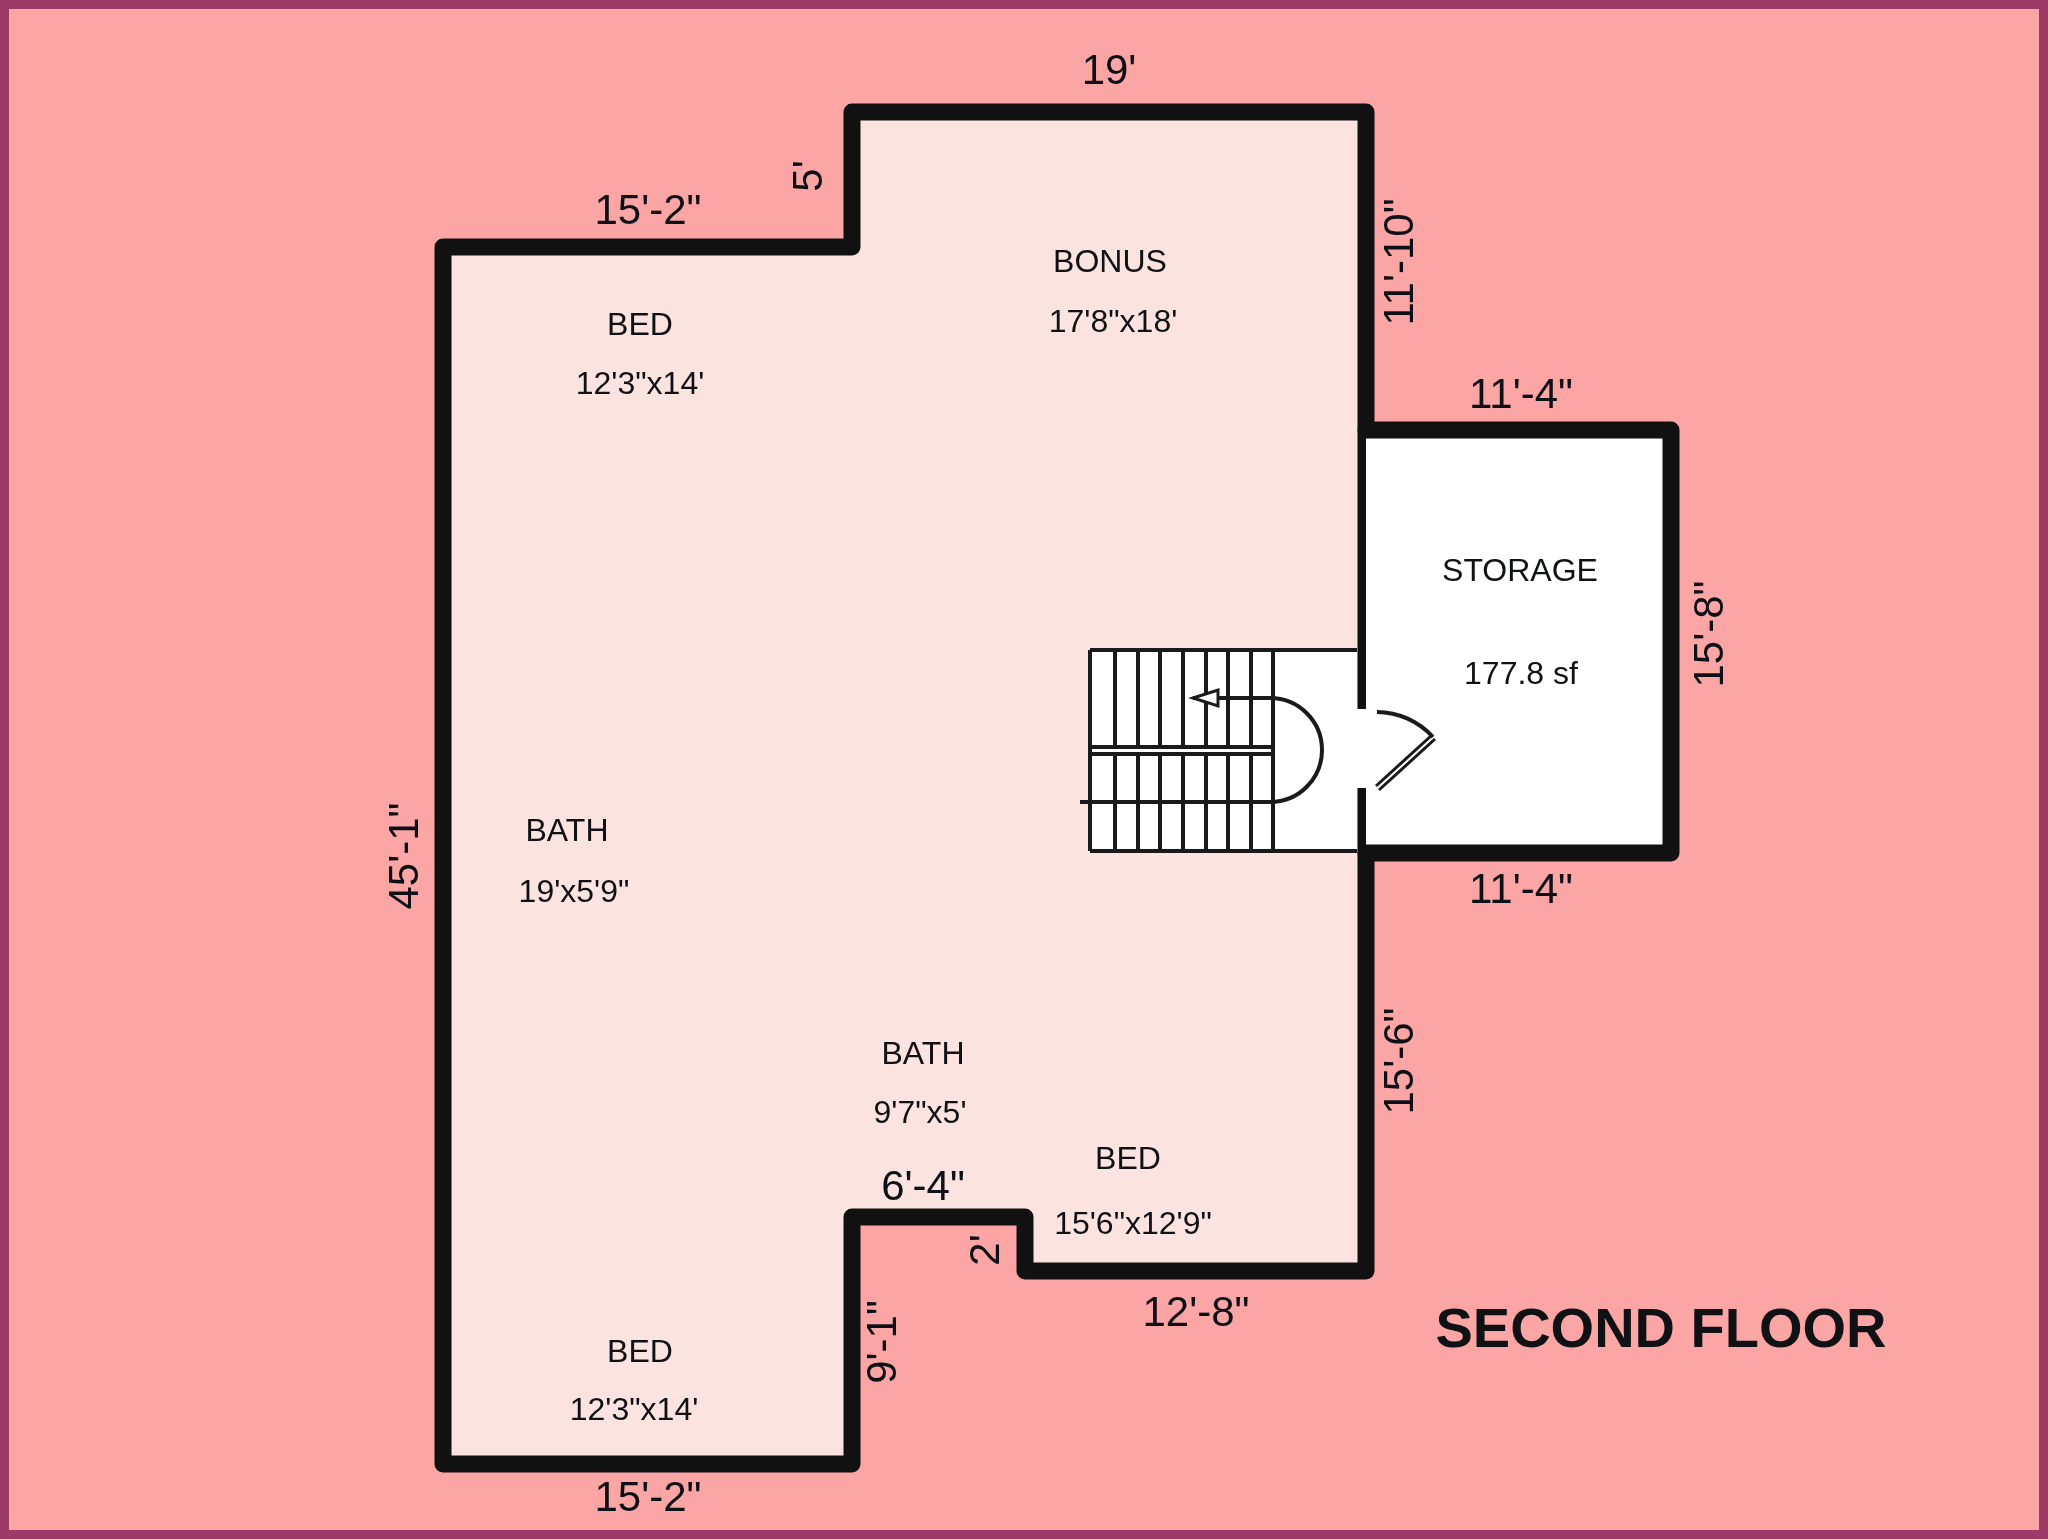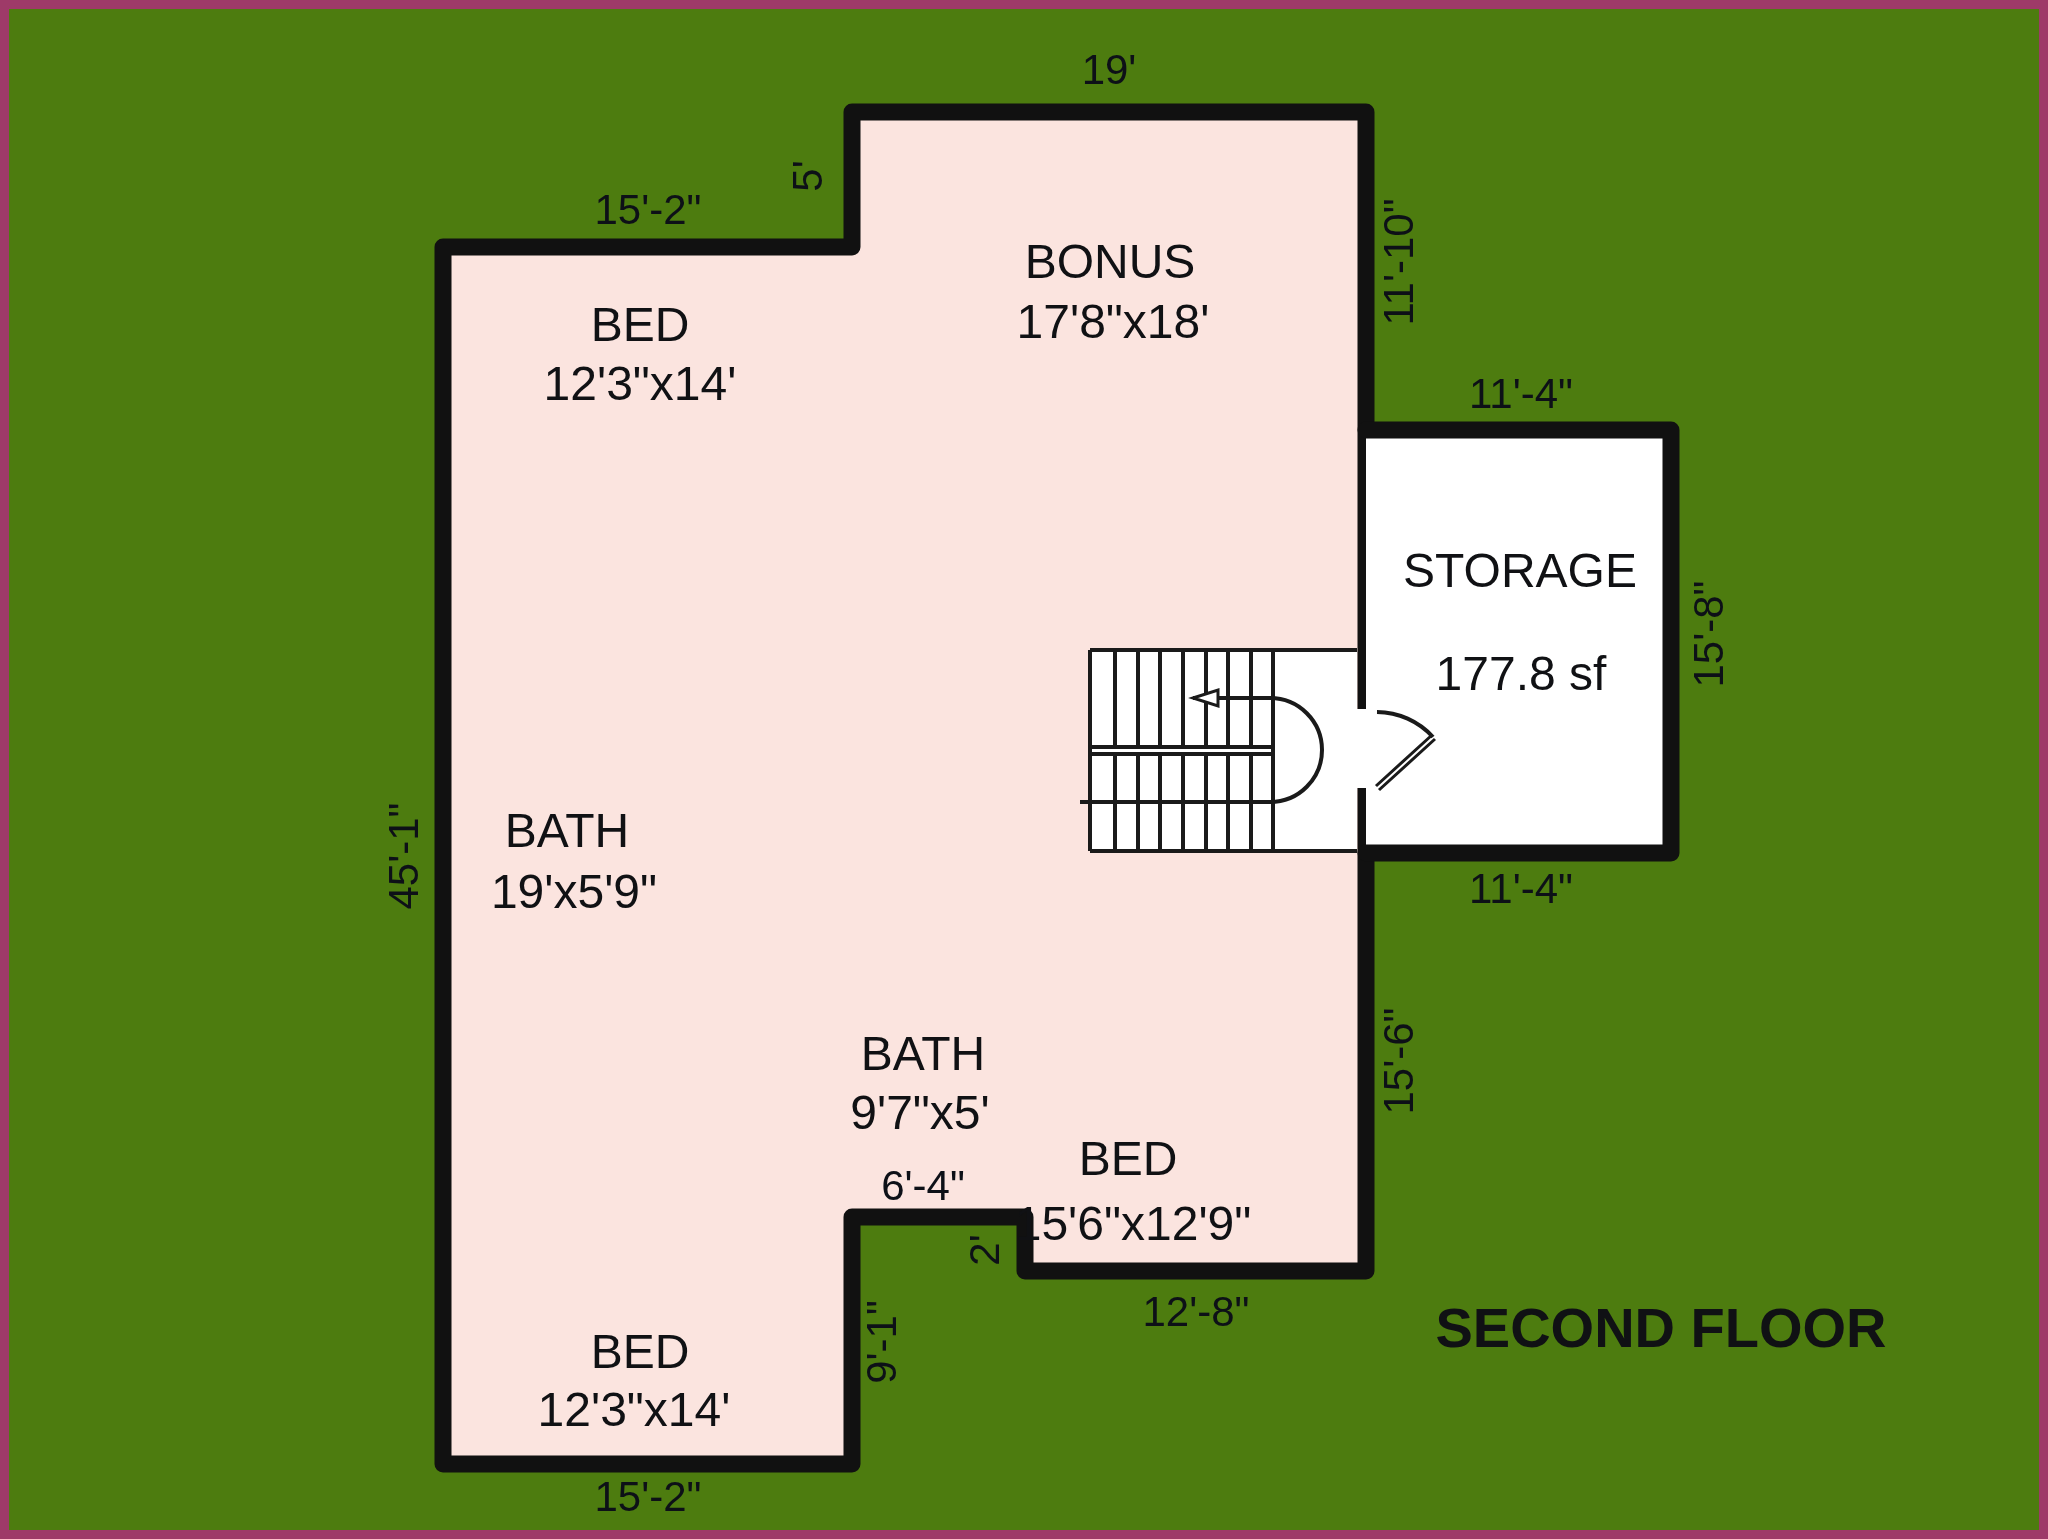--- a/index.html
+++ b/index.html
@@ -1,30 +1,30 @@
 <!DOCTYPE html>
 <html><head>
 <meta charset="utf-8">
 <style>
   html,body{margin:0;padding:0;background:#ffffff;}
   .stage{
-    position:relative;width:2048px;height:1539px;background:#4d7c0f;
+    position:relative;width:2048px;height:1539px;background:#fca5a5;
     font-family:"Liberation Sans",sans-serif;overflow:hidden;
   }
   .frame{
     position:absolute;inset:0;border:9px solid #9e3a68;box-sizing:border-box;
     pointer-events:none;
   }
   svg.plan{position:absolute;left:0;top:0;}
   .lbl{
     position:absolute;transform:translate(-50%,-50%);
     font-size:42px;color:#0d1017;white-space:nowrap;letter-spacing:0;
   }
   .lbl.v{transform:translate(-50%,-50%) rotate(-90deg);}
-  .lbl.room{font-size:48px;color:#101114;}
+  .lbl.room{font-size:32px;color:#101114;}
   .lbl.title{font-size:56px;color:#101114;font-weight:bold;}
 </style>
 </head>
 <body>
 
 <div class="stage">
 
   <svg class="plan" width="2048" height="1539" viewBox="0 0 2048 1539">
 
     <polygon points="443,247 852,247 852,112 1366,112 1366,1271 1025,1271 1025,1217 852,1217 852,1464 443,1464" stroke-width="17" stroke-linejoin="round" fill="#fbe4df" stroke="#111111"></polygon>

